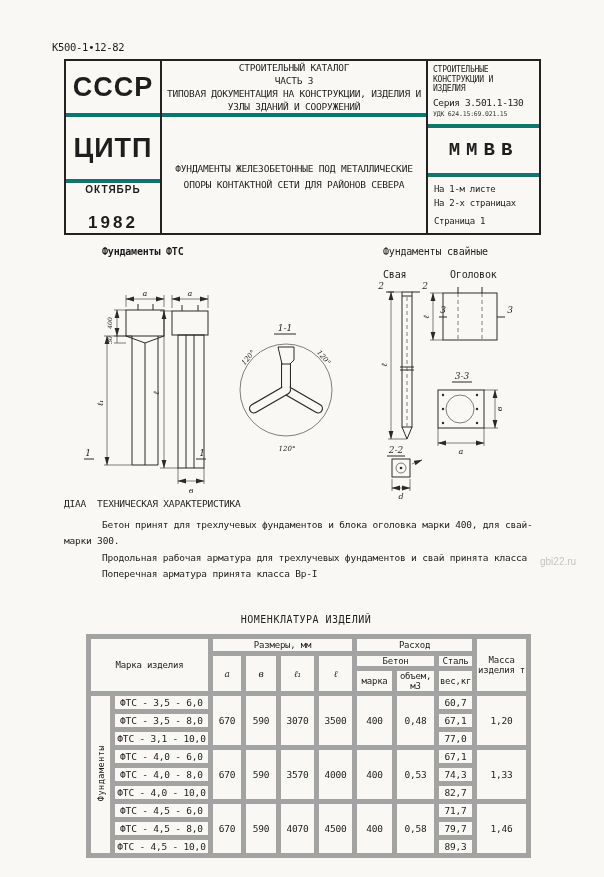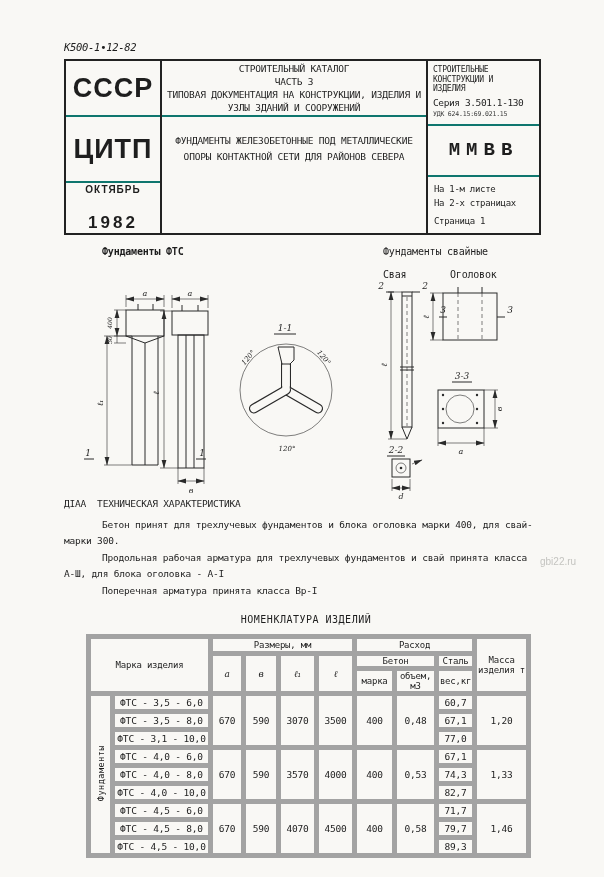--- a/index.html
+++ b/index.html
@@ -6,40 +6,40 @@
   .page{position:relative;width:604px;height:877px;background:#f9f8f5;
         font-family:"DejaVu Sans Mono",monospace;color:#1e1e1e;overflow:hidden;}
   
   .hdr{position:absolute;left:64px;top:59px;width:477px;height:176px;display:flex;
        border:2px solid #222;box-sizing:border-box;}
   .hcol{display:flex;flex-direction:column;box-sizing:border-box;}
   .hcol-left{width:94px;}
   .hcol-mid{width:268px;border-left:2px solid #222;border-right:2px solid #222;}
   .hcol-right{flex:1;}
   .hcell{box-sizing:border-box;}
-  .bline{border-bottom:2px solid #0f766e;}
+  .bline{border-bottom:4px solid #0f766e;}
   .org{display:flex;align-items:center;justify-content:center;
        font-family:"Liberation Sans",sans-serif;font-weight:bold;font-size:27px;letter-spacing:1px;}
   .cell-sssr{height:56px;}
   .cell-citp{height:66px;}
   .cell-date{flex:1;display:flex;flex-direction:column;align-items:center;justify-content:center;}
   .month{font-family:"Liberation Sans",sans-serif;font-weight:bold;font-size:10px;letter-spacing:1px;}
   .year{font-family:"Liberation Sans",sans-serif;font-weight:bold;font-size:17px;letter-spacing:3px;margin-top:18px;}
   .cell-catalog{height:56px;display:flex;flex-direction:column;align-items:center;justify-content:center;
                 font-size:9.5px;line-height:13px;letter-spacing:-0.2px;text-align:center;}
   .cell-subject{flex:1;display:flex;flex-direction:column;align-items:center;justify-content:flex-start;
-                padding-top:16px;font-size:9.5px;line-height:16px;letter-spacing:-0.2px;text-align:center;}
+                padding-top:24px;font-size:9.5px;line-height:16px;letter-spacing:-0.2px;text-align:center;margin-top:20px;}
   .cell-class{height:72px;padding:4px 5px;font-size:8px;line-height:9.5px;letter-spacing:-0.2px;}
   .series{font-size:9.5px;margin-top:4px;letter-spacing:-0.4px;}
   .udk{font-size:6.5px;margin-top:3px;color:#3a3a3a;}
   .cell-stamp{height:70px;display:flex;align-items:center;justify-content:center;
               font-family:Liberation Mono, monospace;font-weight:bold;font-size:19px;letter-spacing:6px;}
   .cell-sheets{flex:1;padding:5px 6px;font-size:9px;line-height:14px;letter-spacing:-0.3px;}
   .pageline{margin-top:4px;}
-  .doccode{position:absolute;left:64px;top:41px;font-size:10.5px;letter-spacing:-0.3px;font-style:italic;}
+  .doccode{position:absolute;left:52px;top:41px;font-size:10.5px;letter-spacing:-0.3px;}
   
   .dwlabel{position:absolute;font-size:10px;letter-spacing:-0.2px;}
   
   .tech{position:absolute;left:64px;top:496px;width:480px;font-size:9.5px;letter-spacing:-0.2px;line-height:16.5px;}
   .tech-h{margin-bottom:4px;white-space:pre;}
   .ln{white-space:nowrap;}
   .ind{text-indent:38px;}
   .watermark{position:absolute;left:540px;top:556px;font-family:"Liberation Sans",sans-serif;
              font-size:10px;color:#c4c4c0;}
   
@@ -261,21 +261,20 @@
   </svg>
 
   <div class="tech">
     <div class="tech-h">ДIAA  ТЕХНИЧЕСКАЯ ХАРАКТЕРИСТИКА</div>
     <div class="para">
       <div class="ln ind">Бетон принят для трехлучевых фундаментов и блока оголовка марки 400, для свай-</div>
       <div class="ln">марки 300.</div>
     </div>
     <div class="para">
       <div class="ln ind">Продольная рабочая арматура для трехлучевых фундаментов и свай принята класса</div>
-      <div class="ln">А-Ш, для блока оголовка - А-I</div>
     </div>
     <div class="para">
       <div class="ln ind">Поперечная арматура принята класса Вр-I</div>
     </div>
   </div>
 
   <div class="watermark">gbi22.ru</div>
 
   <div class="ntitle">НОМЕНКЛАТУРА ИЗДЕЛИЙ</div>
   <table class="nom">

